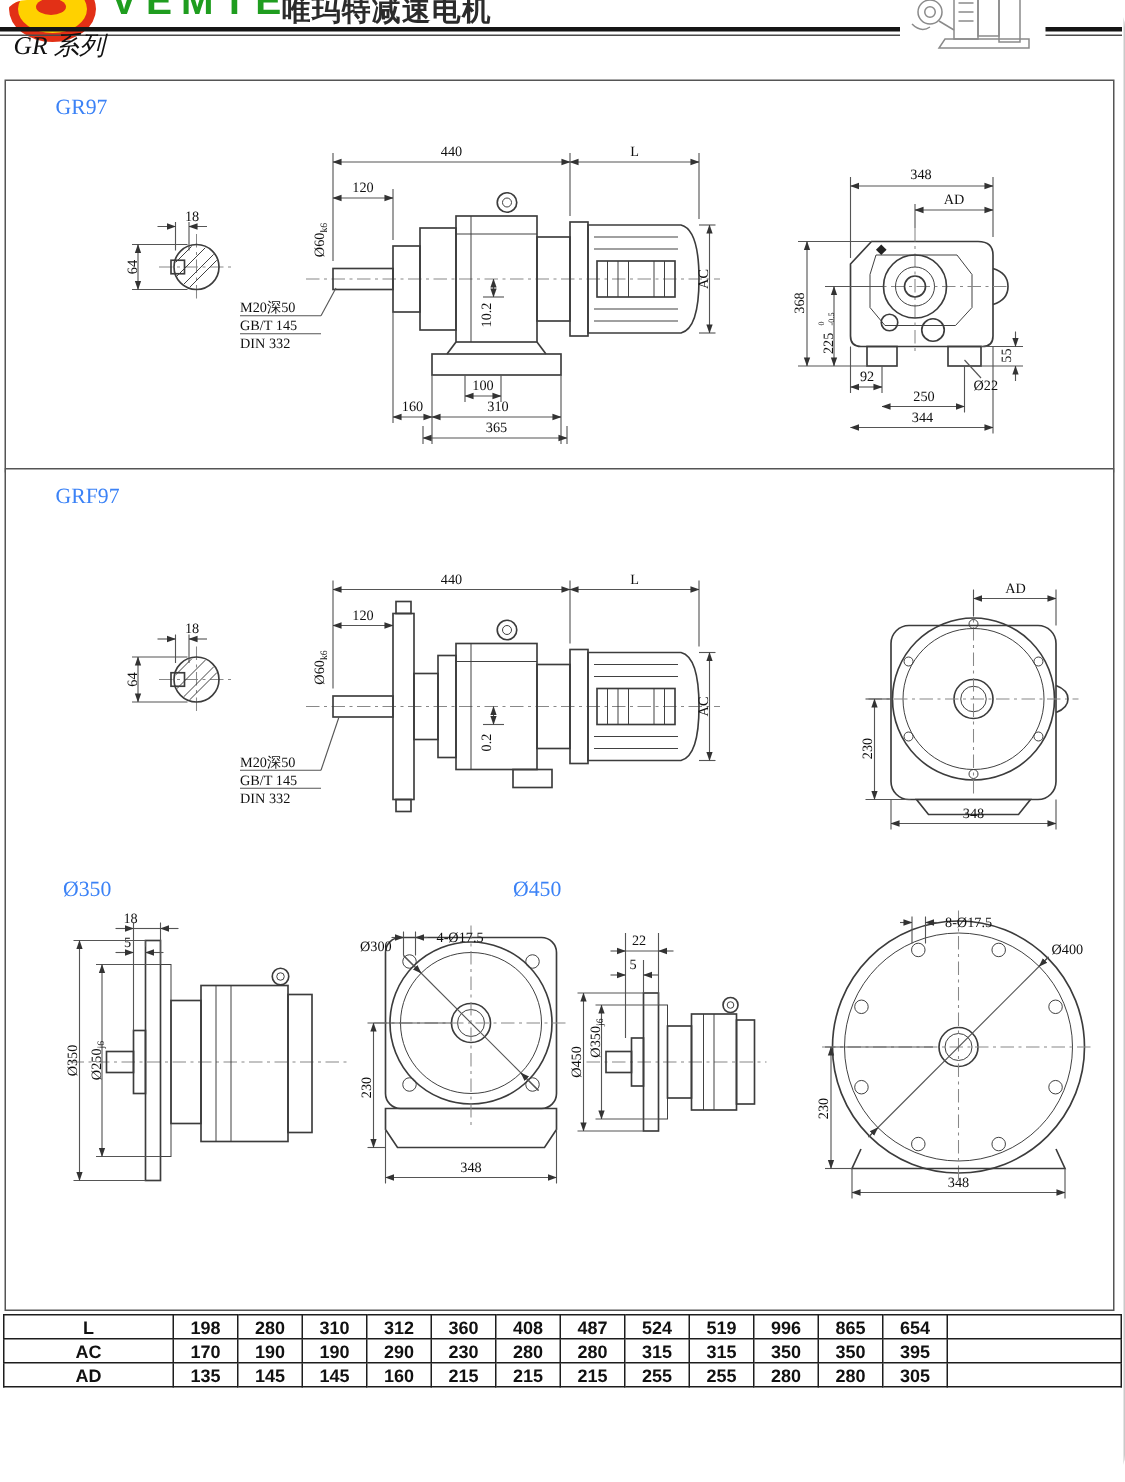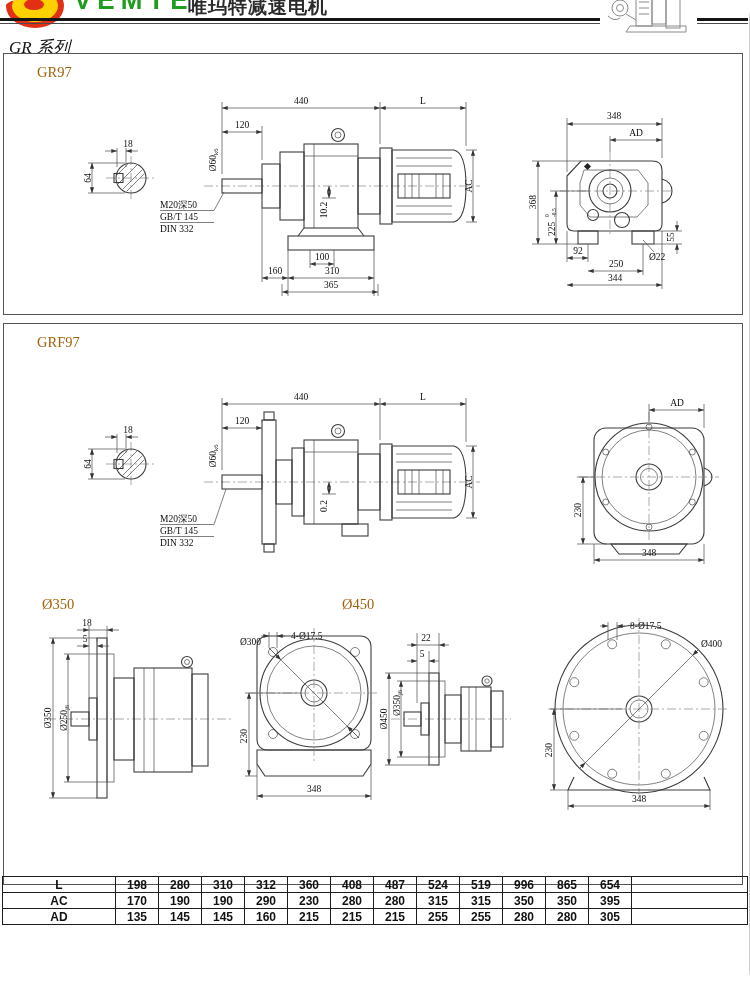--- a/index.html
+++ b/index.html
@@ -7,26 +7,26 @@
         font-family:"Liberation Sans",sans-serif;border-radius:18px;}
   
   #logo{position:absolute;left:6px;top:-16px;width:46px;height:32px;border:6px solid #e23016;
         background:#ffd100;border-radius:50%;}
   #logo i{position:absolute;left:12px;top:9px;width:20px;height:11px;background:#e23016;border-radius:50%;display:block;}
   #brand-en{position:absolute;left:74px;top:-15px;font-weight:800;font-size:26px;color:#1f9d1f;
             letter-spacing:6px;font-family:"Liberation Sans",sans-serif;}
   #brand-cn{position:absolute;left:188px;top:-6px;font-size:19px;font-weight:600;color:#2b2b2b;letter-spacing:1px;}
   .rule{position:absolute;background:#151515;}
   .rule2{position:absolute;background:#4a4a4a;}
-  #series{position:absolute;left:9px;top:36px;font:italic 17px "Liberation Serif",serif;color:#111;text-align:right;}
+  #series{position:absolute;left:9px;top:19px;font:italic 17px "Liberation Serif",serif;color:#111;text-align:right;}
   
   .box{position:absolute;left:3px;width:738px;border:1.5px solid #555;background:#fff;}
   #box1{top:53px;height:260px;}
-  #box2{top:323px;height:560px;text-align:center;}
-  .sec-title{position:absolute;font:14.5px "Liberation Serif",serif;color:#a16207;}
+  #box2{top:312px;height:560px;text-align:center;}
+  .sec-title{position:absolute;font:14.5px "Liberation Serif",serif;color:#3b82f6;}
   
   svg{position:absolute;overflow:visible;}
   .s{stroke:#3c3c3c;stroke-width:1.1;fill:none;}
   .t{stroke:#3c3c3c;stroke-width:0.65;fill:none;}
   .d{stroke:#555;stroke-width:0.75;fill:none;}
   .c{stroke:#888;stroke-width:0.7;fill:none;stroke-dasharray:9 3 2 3;}
   text.dl{font:9.5px "Liberation Serif",serif;fill:#101010;stroke:none;}
   text.sm{font:5.5px "Liberation Serif",serif;fill:#101010;stroke:none;}
   
   #spec-table{position:absolute;left:2px;top:876px;width:746px;border-collapse:collapse;table-layout:fixed;}

